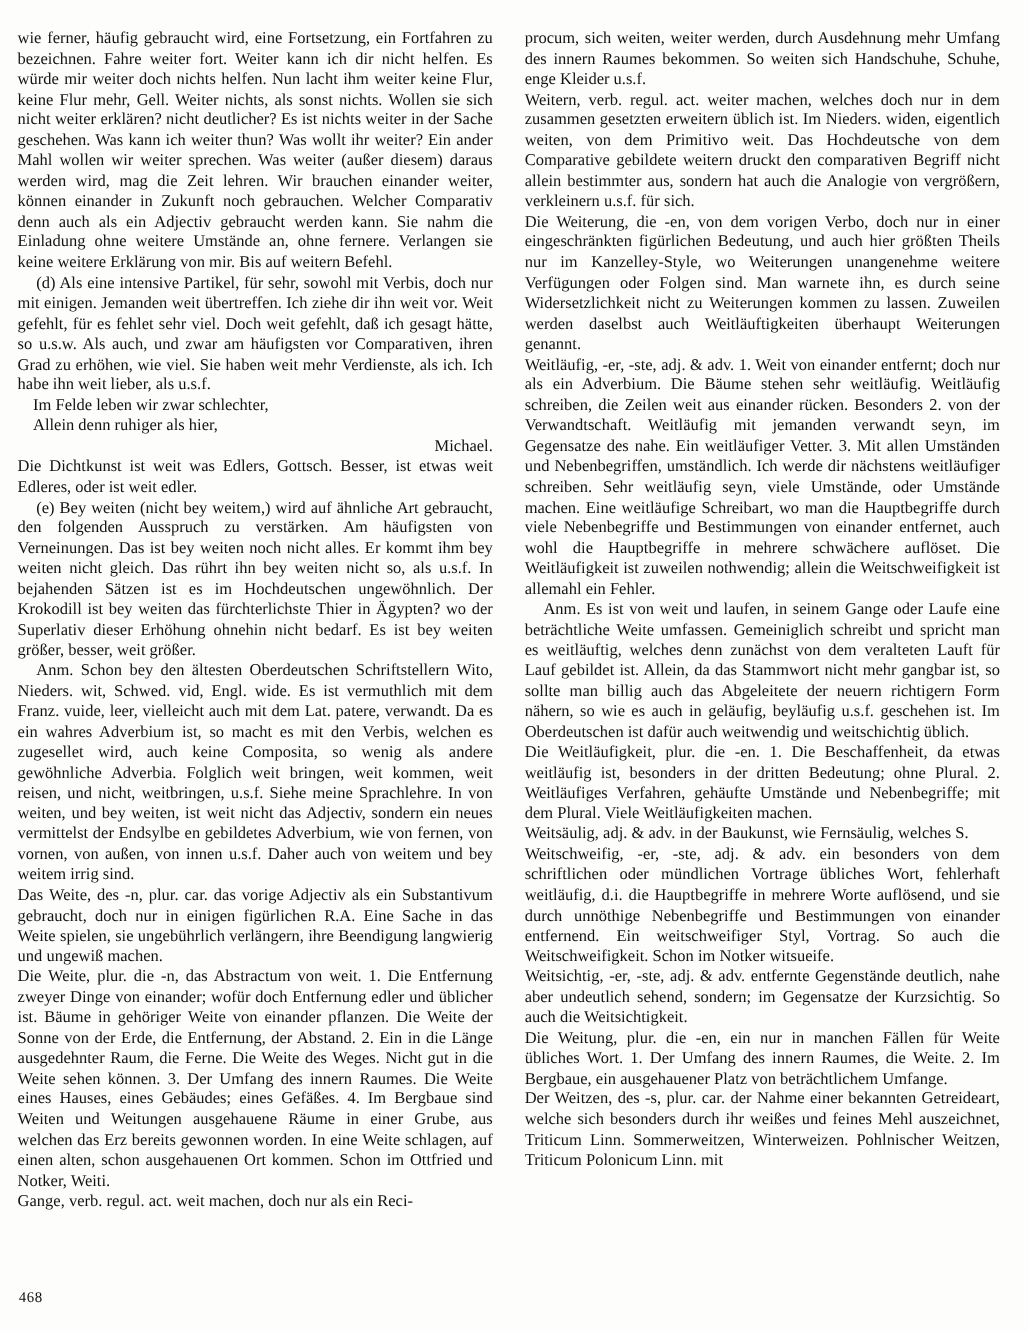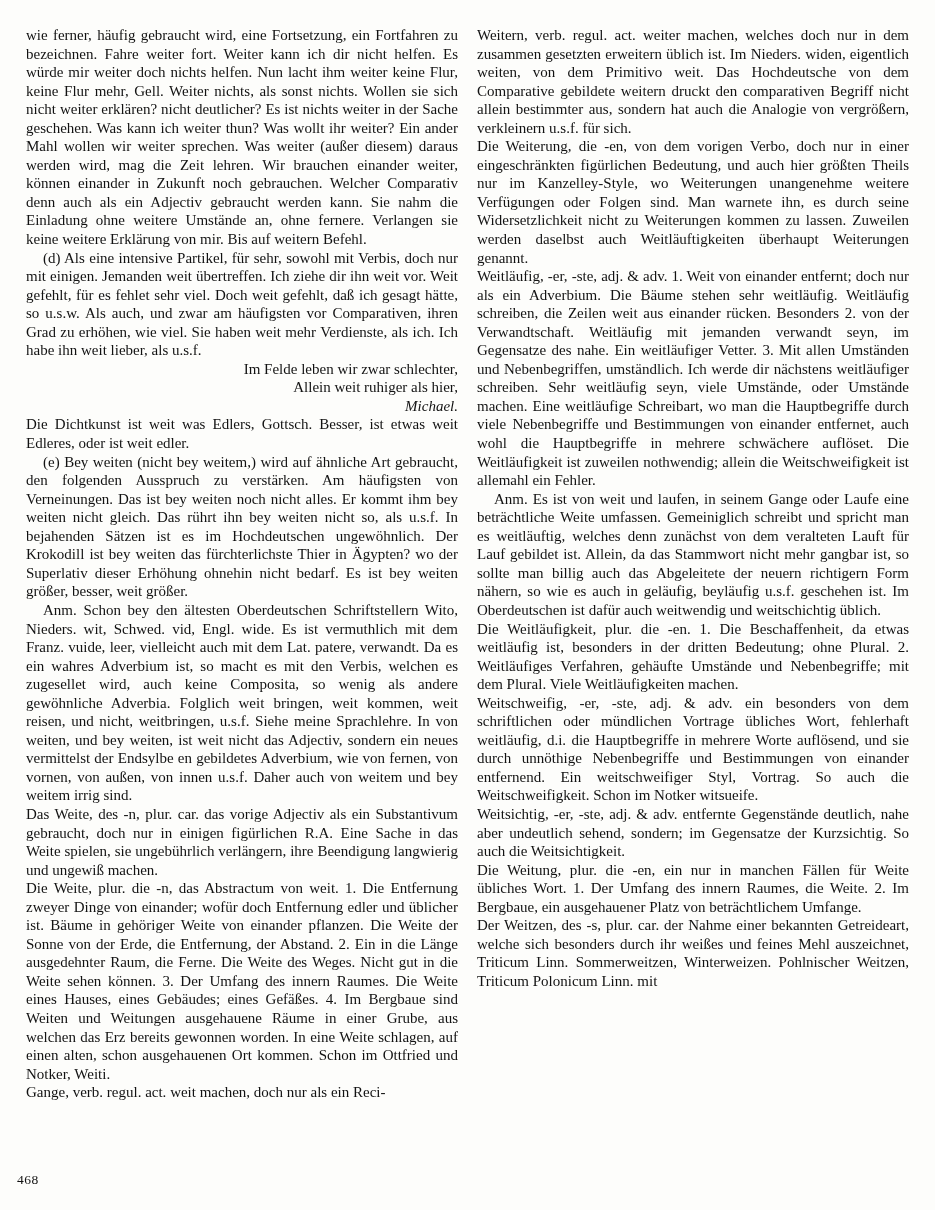--- a/index.html
+++ b/index.html
@@ -18,59 +18,61 @@
   .column {
     position: absolute;
     top: 26px;
     width: 432px;
     font-size: 15px;
     line-height: 18.55px;
     text-align: justify;
     hyphens: auto;
     -webkit-hyphens: auto;
   }
-  .column-left  { left: 26px; }
+  .column-left  { left: 16px; }
   .column-right { left: 477px; }
   p.para {
     margin: 0;
     padding: 0;
   }
   p.indent { text-indent: 17px; }
-  p.verse  { text-align: right; text-indent: 14px; }
-  p.attribution { text-align: right; font-style: italic; }
+  p.verse  { text-align: left; text-indent: 14px; }
+  p.attribution { text-align: right; }
   .bold   { font-weight: normal; }
   .italic { }
   .page-number {
     position: absolute;
     left: 17px;
     top: 1172px;
     font-size: 13.5px;
     letter-spacing: 0.5px;
   }
 </style>
 </head>
 <body>
 
 <div class="column column-left">
     <p class="para"><span>wie ferner, häufig gebraucht wird, eine Fortsetzung, ein Fortfahren zu bezeichnen. Fahre weiter fort. Weiter kann ich dir nicht helfen. Es würde mir weiter doch nichts helfen. Nun lacht ihm weiter keine Flur, keine Flur mehr, Gell. Weiter nichts, als sonst nichts. Wollen sie sich nicht weiter erklären? nicht deutlicher? Es ist nichts weiter in der Sache geschehen. Was kann ich weiter thun? Was wollt ihr weiter? Ein ander Mahl wollen wir weiter sprechen. Was weiter (außer diesem) daraus werden wird, mag die Zeit lehren. Wir brauchen einander weiter, können einander in Zukunft noch gebrauchen. Welcher Comparativ denn auch als ein Adjectiv gebraucht werden kann. Sie nahm die Einladung ohne weitere Umstände an, ohne fernere. Verlangen sie keine weitere Erklärung von mir. Bis auf weitern Befehl.</span></p>
     <p class="para indent"><span>(d) Als eine intensive Partikel, für sehr, sowohl mit Verbis, doch nur mit einigen. Jemanden weit übertreffen. Ich ziehe dir ihn weit vor. Weit gefehlt, für es fehlet sehr viel. Doch weit gefehlt, daß ich gesagt hätte, so u.s.w. Als auch, und zwar am häufigsten vor Comparativen, ihren Grad zu erhöhen, wie viel. Sie haben weit mehr Verdienste, als ich. Ich habe ihn weit lieber, als u.s.f.</span></p>
     <p class="para verse"><span>Im Felde leben wir zwar schlechter,</span></p>
-    <p class="para verse"><span>Allein weit ruhiger als hier,</span></p>
+    <p class="para verse"><span>Allein denn ruhiger als hier,</span></p>
     <p class="para attribution"><span>Michael.</span></p>
     <p class="para"><span>Die Dichtkunst ist weit was Edlers, Gottsch. Besser, ist etwas weit Edleres, oder ist weit edler.</span></p>
     <p class="para indent"><span>(e) Bey weiten (nicht bey weitem,) wird auf ähnliche Art gebraucht, den folgenden Ausspruch zu verstärken. Am häufigsten von Verneinungen. Das ist bey weiten noch nicht alles. Er kommt ihm bey weiten nicht gleich. Das rührt ihn bey weiten nicht so, als u.s.f. In bejahenden Sätzen ist es im Hochdeutschen ungewöhnlich. Der Krokodill ist bey weiten das fürchterlichste Thier in Ägypten? wo der Superlativ dieser Erhöhung ohnehin nicht bedarf. Es ist bey weiten größer, besser, weit größer.</span></p>
     <p class="para indent"><span>Anm. Schon bey den ältesten Oberdeutschen Schriftstellern </span><span class="italic">Wito</span><span>, Nieders. wit, Schwed. </span><span class="italic">vid</span><span>, Engl. </span><span class="italic">wide</span><span>. Es ist vermuthlich mit dem Franz. </span><span class="italic">vuide</span><span>, leer, vielleicht auch mit dem Lat. </span><span class="italic">patere</span><span>, verwandt. Da es ein wahres Adverbium ist, so macht es mit den Verbis, welchen es zugesellet wird, auch keine Composita, so wenig als andere gewöhnliche Adverbia. Folglich weit bringen, weit kommen, weit reisen, und nicht, weitbringen, u.s.f. Siehe meine Sprachlehre. In von weiten, und bey weiten, ist weit nicht das Adjectiv, sondern ein neues vermittelst der Endsylbe en gebildetes Adverbium, wie von fernen, von vornen, von außen, von innen u.s.f. Daher auch von weitem und bey weitem irrig sind.</span></p>
     <p class="para"><span class="bold">Das Weite</span><span>, des -n, </span><span class="italic">plur. car.</span><span> das vorige Adjectiv als ein Substantivum gebraucht, doch nur in einigen figürlichen R.A. Eine Sache in das Weite spielen, sie ungebührlich verlängern, ihre Beendigung langwierig und ungewiß machen.</span></p>
     <p class="para"><span class="bold">Die Weite</span><span>, </span><span class="italic">plur.</span><span> die -n, das Abstractum von weit. 1. Die Entfernung zweyer Dinge von einander; wofür doch Entfernung edler und üblicher ist. Bäume in gehöriger Weite von einander pflanzen. Die Weite der Sonne von der Erde, die Entfernung, der Abstand. 2. Ein in die Länge ausgedehnter Raum, die Ferne. Die Weite des Weges. Nicht gut in die Weite sehen können. 3. Der Umfang des innern Raumes. Die Weite eines Hauses, eines Gebäudes; eines Gefäßes. 4. Im Bergbaue sind Weiten und Weitungen ausgehauene Räume in einer Grube, aus welchen das Erz bereits gewonnen worden. In eine Weite schlagen, auf einen alten, schon ausgehauenen Ort kommen. Schon im Ottfried und Notker, Weiti.</span></p>
     <p class="para"><span class="bold">Gange</span><span>, </span><span class="italic">verb. regul. act.</span><span> weit machen, doch nur als ein Reci-</span></p>
   </div>
 <div class="column column-right">
+    <p class="para"><span>procum, sich weiten, weiter werden, durch Ausdehnung mehr Umfang des innern Raumes bekommen. So weiten sich Handschuhe, Schuhe, enge Kleider u.s.f.</span></p>
     <p class="para"><span class="bold">Weitern</span><span>, </span><span class="italic">verb. regul. act.</span><span> weiter machen, welches doch nur in dem zusammen gesetzten erweitern üblich ist. Im Nieders. widen, eigentlich weiten, von dem Primitivo weit. Das Hochdeutsche von dem Comparative gebildete weitern druckt den comparativen Begriff nicht allein bestimmter aus, sondern hat auch die Analogie von vergrößern, verkleinern u.s.f. für sich.</span></p>
     <p class="para"><span class="bold">Die Weiterung</span><span>, die -en, von dem vorigen Verbo, doch nur in einer eingeschränkten figürlichen Bedeutung, und auch hier größten Theils nur im Kanzelley-Style, wo Weiterungen unangenehme weitere Verfügungen oder Folgen sind. Man warnete ihn, es durch seine Widersetzlichkeit nicht zu Weiterungen kommen zu lassen. Zuweilen werden daselbst auch Weitläuftigkeiten überhaupt Weiterungen genannt.</span></p>
     <p class="para"><span class="bold">Weitläufig</span><span>, -er, -ste, </span><span class="italic">adj. &amp; adv.</span><span> 1. Weit von einander entfernt; doch nur als ein Adverbium. Die Bäume stehen sehr weitläufig. Weitläufig schreiben, die Zeilen weit aus einander rücken. Besonders 2. von der Verwandtschaft. Weitläufig mit jemanden verwandt seyn, im Gegensatze des nahe. Ein weitläufiger Vetter. 3. Mit allen Umständen und Nebenbegriffen, umständlich. Ich werde dir nächstens weitläufiger schreiben. Sehr weitläufig seyn, viele Umstände, oder Umstände machen. Eine weitläufige Schreibart, wo man die Hauptbegriffe durch viele Nebenbegriffe und Bestimmungen von einander entfernet, auch wohl die Hauptbegriffe in mehrere schwächere auflöset. Die Weitläufigkeit ist zuweilen nothwendig; allein die Weitschweifigkeit ist allemahl ein Fehler.</span></p>
     <p class="para indent"><span>Anm. Es ist von weit und laufen, in seinem Gange oder Laufe eine beträchtliche Weite umfassen. Gemeiniglich schreibt und spricht man es weitläuftig, welches denn zunächst von dem veralteten Lauft für Lauf gebildet ist. Allein, da das Stammwort nicht mehr gangbar ist, so sollte man billig auch das Abgeleitete der neuern richtigern Form nähern, so wie es auch in geläufig, beyläufig u.s.f. geschehen ist. Im Oberdeutschen ist dafür auch weitwendig und weitschichtig üblich.</span></p>
     <p class="para"><span class="bold">Die Weitläufigkeit</span><span>, </span><span class="italic">plur.</span><span> die -en. 1. Die Beschaffenheit, da etwas weitläufig ist, besonders in der dritten Bedeutung; ohne Plural. 2. Weitläufiges Verfahren, gehäufte Umstände und Nebenbegriffe; mit dem Plural. Viele Weitläufigkeiten machen.</span></p>
+    <p class="para"><span class="bold">Weitsäulig</span><span>, </span><span class="italic">adj. &amp; adv.</span><span> in der Baukunst, wie Fernsäulig, welches S.</span></p>
     <p class="para"><span class="bold">Weitschweifig</span><span>, -er, -ste, </span><span class="italic">adj. &amp; adv.</span><span> ein besonders von dem schriftlichen oder mündlichen Vortrage übliches Wort, fehlerhaft weitläufig, d.i. die Hauptbegriffe in mehrere Worte auflösend, und sie durch unnöthige Nebenbegriffe und Bestimmungen von einander entfernend. Ein weitschweifiger Styl, Vortrag. So auch die Weitschweifigkeit. Schon im Notker </span><span class="italic">witsueife</span><span>.</span></p>
     <p class="para"><span class="bold">Weitsichtig</span><span>, -er, -ste, </span><span class="italic">adj. &amp; adv.</span><span> entfernte Gegenstände deutlich, nahe aber undeutlich sehend, </span><span class="italic">sondern</span><span>; im Gegensatze der Kurzsichtig. So auch die Weitsichtigkeit.</span></p>
     <p class="para"><span class="bold">Die Weitung</span><span>, </span><span class="italic">plur.</span><span> die -en, ein nur in manchen Fällen für Weite übliches Wort. 1. Der Umfang des innern Raumes, die Weite. 2. Im Bergbaue, ein ausgehauener Platz von beträchtlichem Umfange.</span></p>
     <p class="para"><span class="bold">Der Weitzen</span><span>, des -s, </span><span class="italic">plur. car.</span><span> der Nahme einer bekannten Getreideart, welche sich besonders durch ihr weißes und feines Mehl auszeichnet, </span><span class="italic">Triticum Linn.</span><span> Sommerweitzen, Winterweizen. Pohlnischer Weitzen, </span><span class="italic">Triticum Polonicum Linn.</span><span> mit</span></p>
   </div>
 <div class="page-number">468</div>
 
 </body></html>

